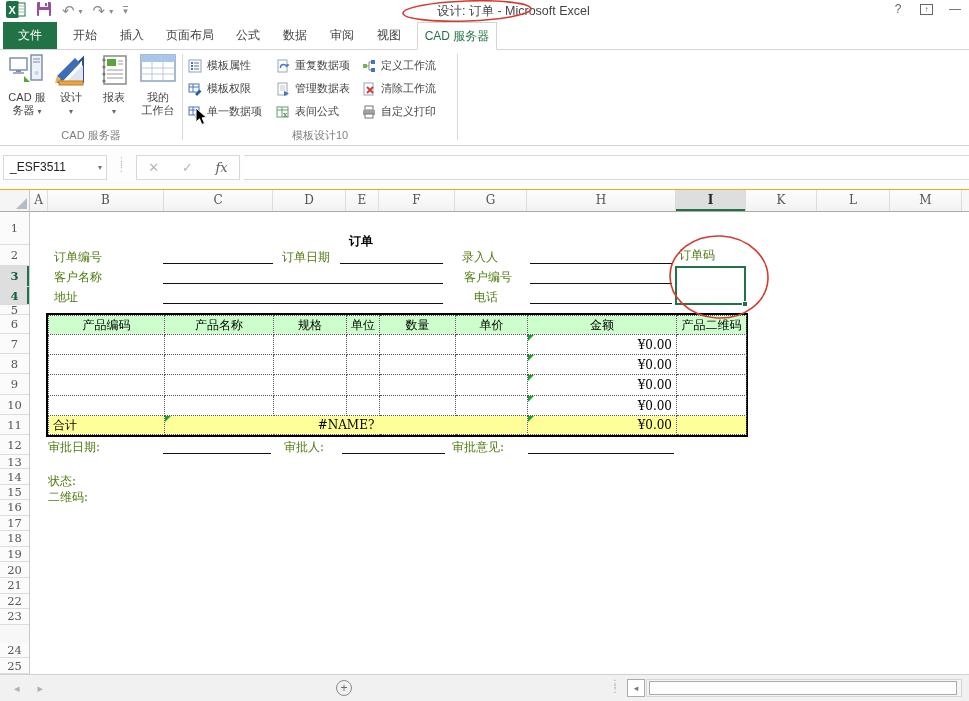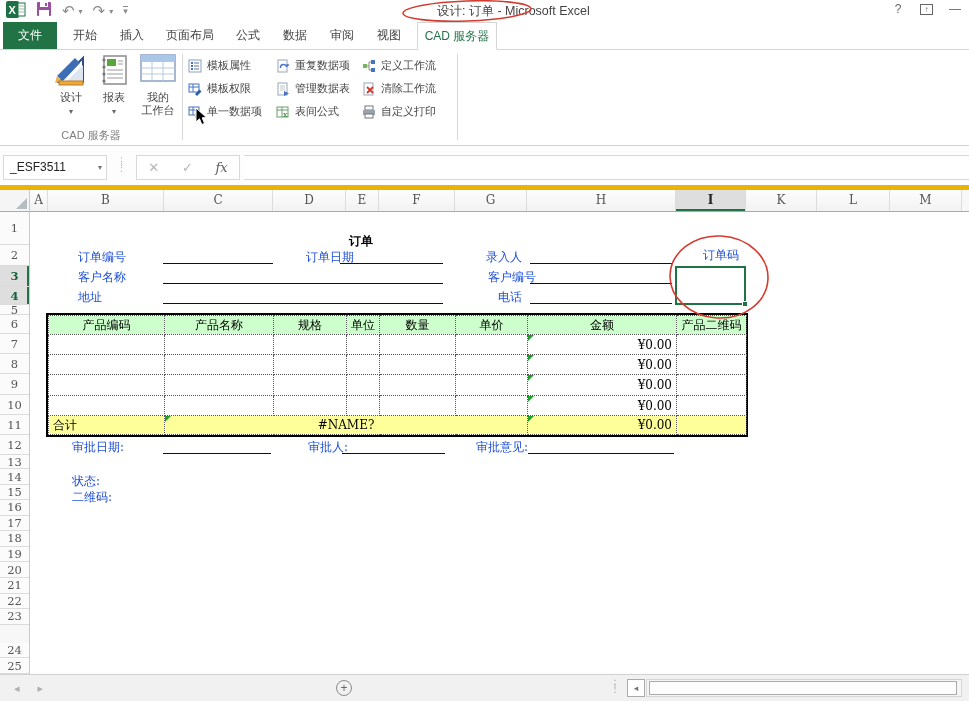--- a/index.html
+++ b/index.html
@@ -37,21 +37,21 @@
   .bigbtn { position:absolute; top:3px; text-align:center; font-size:11px; color:#444; line-height:13px; }
   .bigbtn .bicon { display:block; height:36px; margin-bottom:2px; }
   .chev { font-size:8px; color:#666; }
   .scol { position:absolute; top:4px; width:92px; }
   .sbtn { display:flex; align-items:center; height:23px; font-size:11px; color:#444; white-space:nowrap; }
   .sicon { width:16px; height:14px; margin-right:3px; flex:none; }
   .cursor-arrow { position:absolute; left:195px; top:57px; z-index:5; }
 
   
   .fbar { position:absolute; top:146px; left:0; width:969px; height:44px; background:#fdfdfd;
-    border-bottom:5px solid #eab308; }
+    border-bottom:1px solid #eab308; }
   .namebox { position:absolute; left:3px; top:9px; width:104px; height:25px; background:#fff;
     border:1px solid #d9d9d9; font-size:12px; color:#222; line-height:23px; padding-left:6px; }
   .namebox .nb-chev { position:absolute; right:4px; top:0; font-size:8px; color:#777; line-height:23px; }
   .fdots { position:absolute; left:116px; top:12px; color:#b9b9b9; font-size:11px; letter-spacing:0; line-height:6px; }
   .fbtns { position:absolute; left:136px; top:9px; width:104px; height:25px; background:#fff;
     border:1px solid #d9d9d9; display:flex; align-items:center; justify-content:space-around; }
   .fbtns .fb { color:#b5b5b5; font-size:13px; }
   .fbtns .fx { color:#5f5f5f; font-style:italic; font-family:"DejaVu Serif", serif; font-size:13px; }
   .finput { position:absolute; left:244px; top:9px; right:0; height:25px; background:#fff;
     border-top:1px solid #d9d9d9; border-bottom:1px solid #d9d9d9; }
@@ -69,21 +69,21 @@
   .corner:after { content:""; position:absolute; right:2px; bottom:2px; width:0; height:0;
     border-bottom:11px solid #b4bcc4; border-left:11px solid transparent; }
   .rowheads { position:absolute; top:22px; left:0; width:30px; bottom:0; border-right:1px solid #c9c9c9;
     background:#f7f7f7; overflow:hidden; }
   .rowh { border-bottom:1px solid #dcdcdc; text-align:center; font-size:11.5px; color:#555;
     display:flex; align-items:center; justify-content:center; background:#fbfbfb; }
   .rowh.sel { background:#dedede; color:#14613c; font-weight:bold; box-shadow:inset -2px 0 0 #217346; }
   .content { position:absolute; top:22px; left:30px; right:0; bottom:0; background:#fff; overflow:hidden; }
 
   
-  .lbl { position:absolute; font-size:12px; color:#1d4ed8; white-space:nowrap;margin-left:24px; }
+  .lbl { position:absolute; font-size:12px; color:#4d7c0f; white-space:nowrap; }
   .ul { position:absolute; height:1px; background:#111; }
   .form-title { position:absolute; left:281px; top:21px; width:100px; text-align:center;
     font-size:12px; font-weight:bold; color:#000; }
   .selcell { position:absolute; left:645px; top:54px; width:71px; height:39px;
     border:2px solid #217346; background:transparent; }
   .fillhandle { position:absolute; left:712px; top:89px; width:6px; height:6px; background:#217346;
     border:1px solid #fff; }
 
   .ordtable { position:absolute; left:16px; top:101px; width:702px; border:2px solid #000; background:#fff; }
   .ordtable table { border-collapse:collapse; table-layout:fixed; width:698px;
@@ -161,20 +161,34 @@
     <div class="tab tab-n">页面布局</div>
     <div class="tab tab-n">公式</div>
     <div class="tab tab-n">数据</div>
     <div class="tab tab-n">审阅</div>
     <div class="tab tab-n">视图</div>
     <div class="tab tab-active">CAD 服务器</div>
   </div>
 
   <div class="ribbon">
     <div class="rgroup1">
+      <div class="bigbtn" style="left:4px; width:46px;">
+        <span class="bicon"><svg width="36" height="34">
+              <rect x="1" y="5" width="17" height="12" fill="#fff" stroke="#7d91ad" stroke-width="1.5"></rect>
+              <rect x="7" y="17" width="5" height="2" fill="#7d91ad"></rect>
+              <rect x="4" y="19" width="11" height="2" fill="#9dacc2"></rect>
+              <rect x="22" y="2" width="11" height="25" fill="#eef1f6" stroke="#7d91ad" stroke-width="1.5"></rect>
+              <line x1="24" y1="6" x2="31" y2="6" stroke="#7d91ad"></line>
+              <line x1="24" y1="9" x2="31" y2="9" stroke="#7d91ad"></line>
+              <circle cx="27.5" cy="20" r="2" fill="#c9d2df"></circle>
+              <path d="M15 23 l6 6 h-6 z" fill="#57a639"></path>
+            </svg></span>
+        <span>CAD 服</span><br>
+        <span>务器</span> <span class="chev">▾</span>
+      </div>
       <div class="bigbtn" style="left:52px; width:38px;">
         <span class="bicon"><svg width="34" height="34">
               <path d="M5 29 L29 5 29 29 Z" fill="#fff" stroke="#2b4d8c" stroke-width="2"></path>
               <path d="M12 29 L29 12 29 29 Z" fill="#dde6f2"></path>
               <path d="M3 23 L21 5 l5 5 L9 28 Z" fill="#3f6db5"></path>
               <path d="M3 23 l5 5 -7 2 Z" fill="#e8b14d"></path>
               <rect x="5" y="28" width="24" height="4" fill="#f0a73a" stroke="#b97f22"></rect>
             </svg></span>
         <span>设计</span><br>
         <span class="chev">▾</span>
@@ -293,20 +307,21 @@
           </div>
           <div class="sbtn">
             <span class="sicon"><svg width="14" height="14">
                 <rect x="3" y="1" width="8" height="4" fill="#fff" stroke="#777"></rect>
                 <rect x="1" y="5" width="12" height="5" fill="#9aa2ac"></rect>
                 <rect x="3" y="9" width="8" height="4" fill="#fff" stroke="#777"></rect>
               </svg></span>
             <span>自定义打印</span>
           </div>
         </div>
+      <div class="glabel">模板设计10</div>
     </div>
     <div class="gsep" style="left:457px;"></div>
     <div class="cursor-arrow"><svg width="13" height="19">
           <path d="M1 1 L1 15 L4.5 11.8 L6.8 17.5 L9.5 16.4 L7.2 10.8 L11.5 10.6 Z" fill="#000" stroke="#fff" stroke-width="1"></path>
         </svg></div>
   </div>
 
   <div class="fbar">
     <div class="namebox">
       <span>_ESF3511</span>

